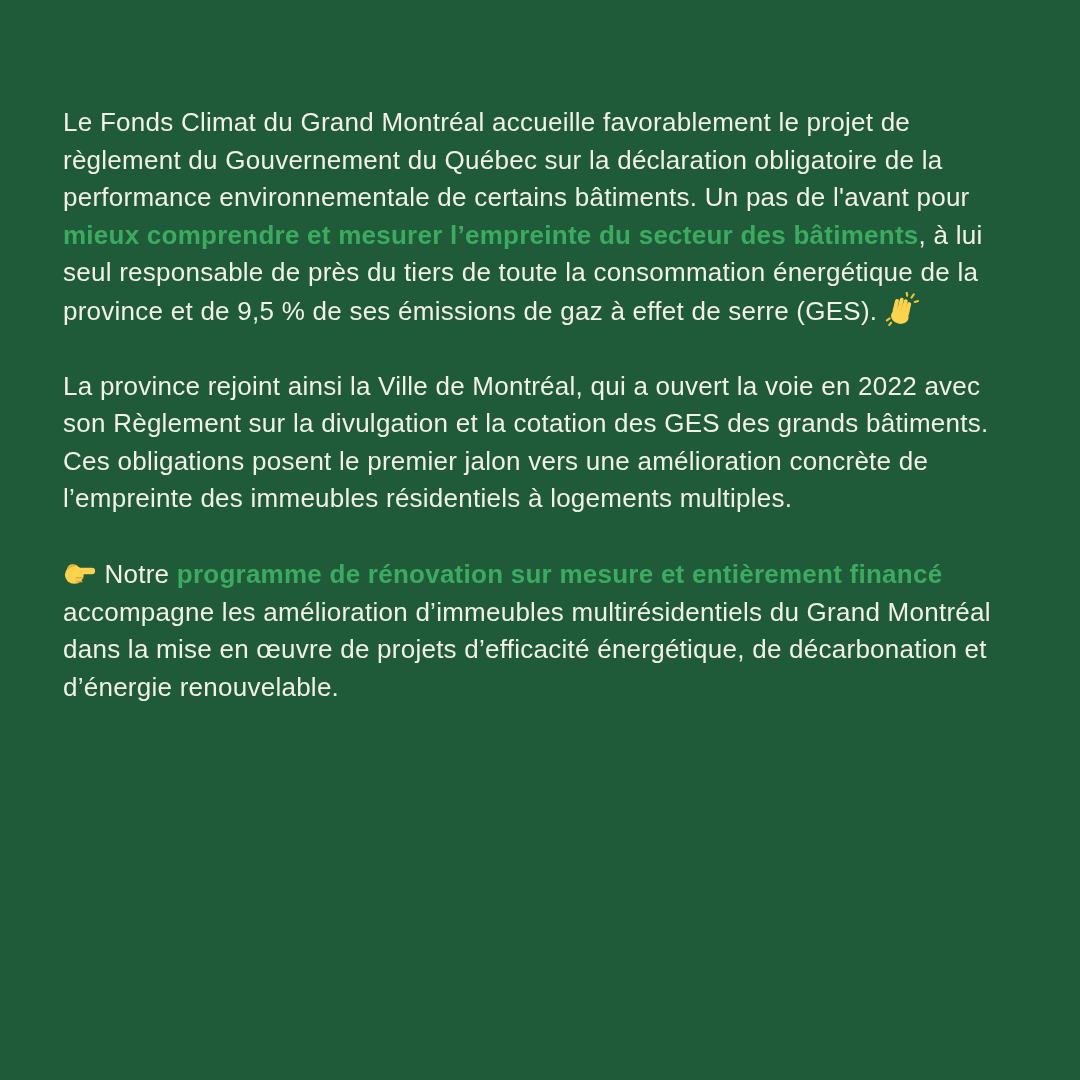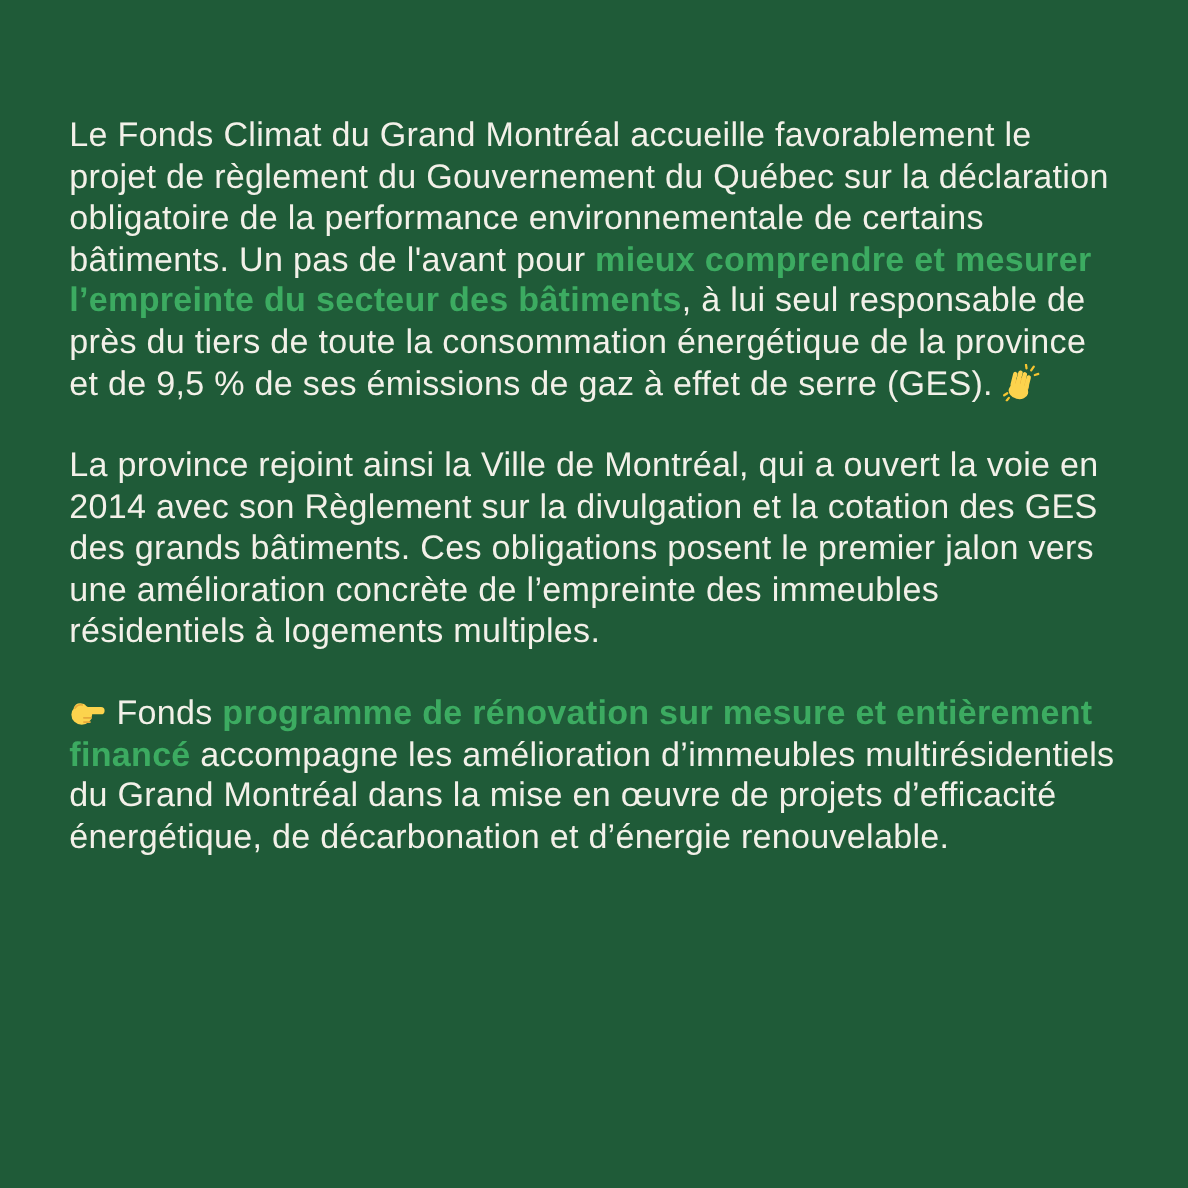--- a/index.html
+++ b/index.html
@@ -17,21 +17,21 @@
     width:1080px;height:1080px;
     background:var(--bg);
     position:relative;
   }
   .content{
     position:absolute;
     left:63px;
     top:104px;
     width:952px;
     color:var(--body-text);
-    font-size:31px;
+    font-size:26px;
     line-height:37.6px;
     letter-spacing:0.25px;
     font-weight:400;
   }
   .content p{margin:0 0 37px 0;}
   .content p:last-child{margin-bottom:0;}
   .hl{
     color:var(--accent);
     font-weight:700;
   }
@@ -63,28 +63,28 @@
             <rect x="8.5" y="9" width="4.2" height="15" rx="2.1" fill="#FCD34D"></rect>
             <rect x="13" y="6.5" width="4.2" height="17" rx="2.1" fill="#FCD34D"></rect>
             <rect x="17.5" y="7" width="4.2" height="16.5" rx="2.1" fill="#FCD34D"></rect>
             <rect x="21.8" y="9" width="4.2" height="14" rx="2.1" fill="#FCD34D"></rect>
             <ellipse cx="17.5" cy="26.5" rx="9.5" ry="7.5" fill="#FCD34D"></ellipse>
           </g>
         </svg></span>
     </p>
 
     <p>
-      <span>La province rejoint ainsi la Ville de Montréal, qui a ouvert la voie en 2014 avec son Règlement sur la divulgation et la cotation des GES des grands bâtiments. Ces obligations posent le premier jalon vers une amélioration concrète de l’empreinte des immeubles résidentiels à logements multiples.</span>
+      <span>La province rejoint ainsi la Ville de Montréal, qui a ouvert la voie en 2022 avec son Règlement sur la divulgation et la cotation des GES des grands bâtiments. Ces obligations posent le premier jalon vers une amélioration concrète de l’empreinte des immeubles résidentiels à logements multiples.</span>
     </p>
 
 
     <p>
       <span class="emoji"><svg viewBox="0 0 36 36" width="34" height="34" aria-hidden="true">
           <ellipse cx="12" cy="21" rx="10" ry="9.5" fill="#FCD34D"></ellipse>
           <path d="M4 15 Q6 9 12 10 Q17 10.5 16 15 Z" fill="#FCD34D"></path>
           <path d="M5.5 14.5 Q8 10.5 12.5 11.5" stroke="#E6A93B" stroke-width="1.6" fill="none" stroke-linecap="round"></path>
           <rect x="12" y="13.5" width="22" height="7" rx="3.5" fill="#FCD34D"></rect>
           <path d="M14 24 h7 M14 28 h6" stroke="#E6A93B" stroke-width="1.6" stroke-linecap="round"></path>
-        </svg></span><span> Fonds </span><span class="hl">programme de rénovation sur mesure et entièrement financé</span><span> accompagne les amélioration d’immeubles multirésidentiels du Grand Montréal dans la mise en œuvre de projets d’efficacité énergétique, de décarbonation et d’énergie renouvelable.</span>
+        </svg></span><span> Notre </span><span class="hl">programme de rénovation sur mesure et entièrement financé</span><span> accompagne les amélioration d’immeubles multirésidentiels du Grand Montréal dans la mise en œuvre de projets d’efficacité énergétique, de décarbonation et d’énergie renouvelable.</span>
     </p>
 
   </div>
 </div>
 
 </body></html>

